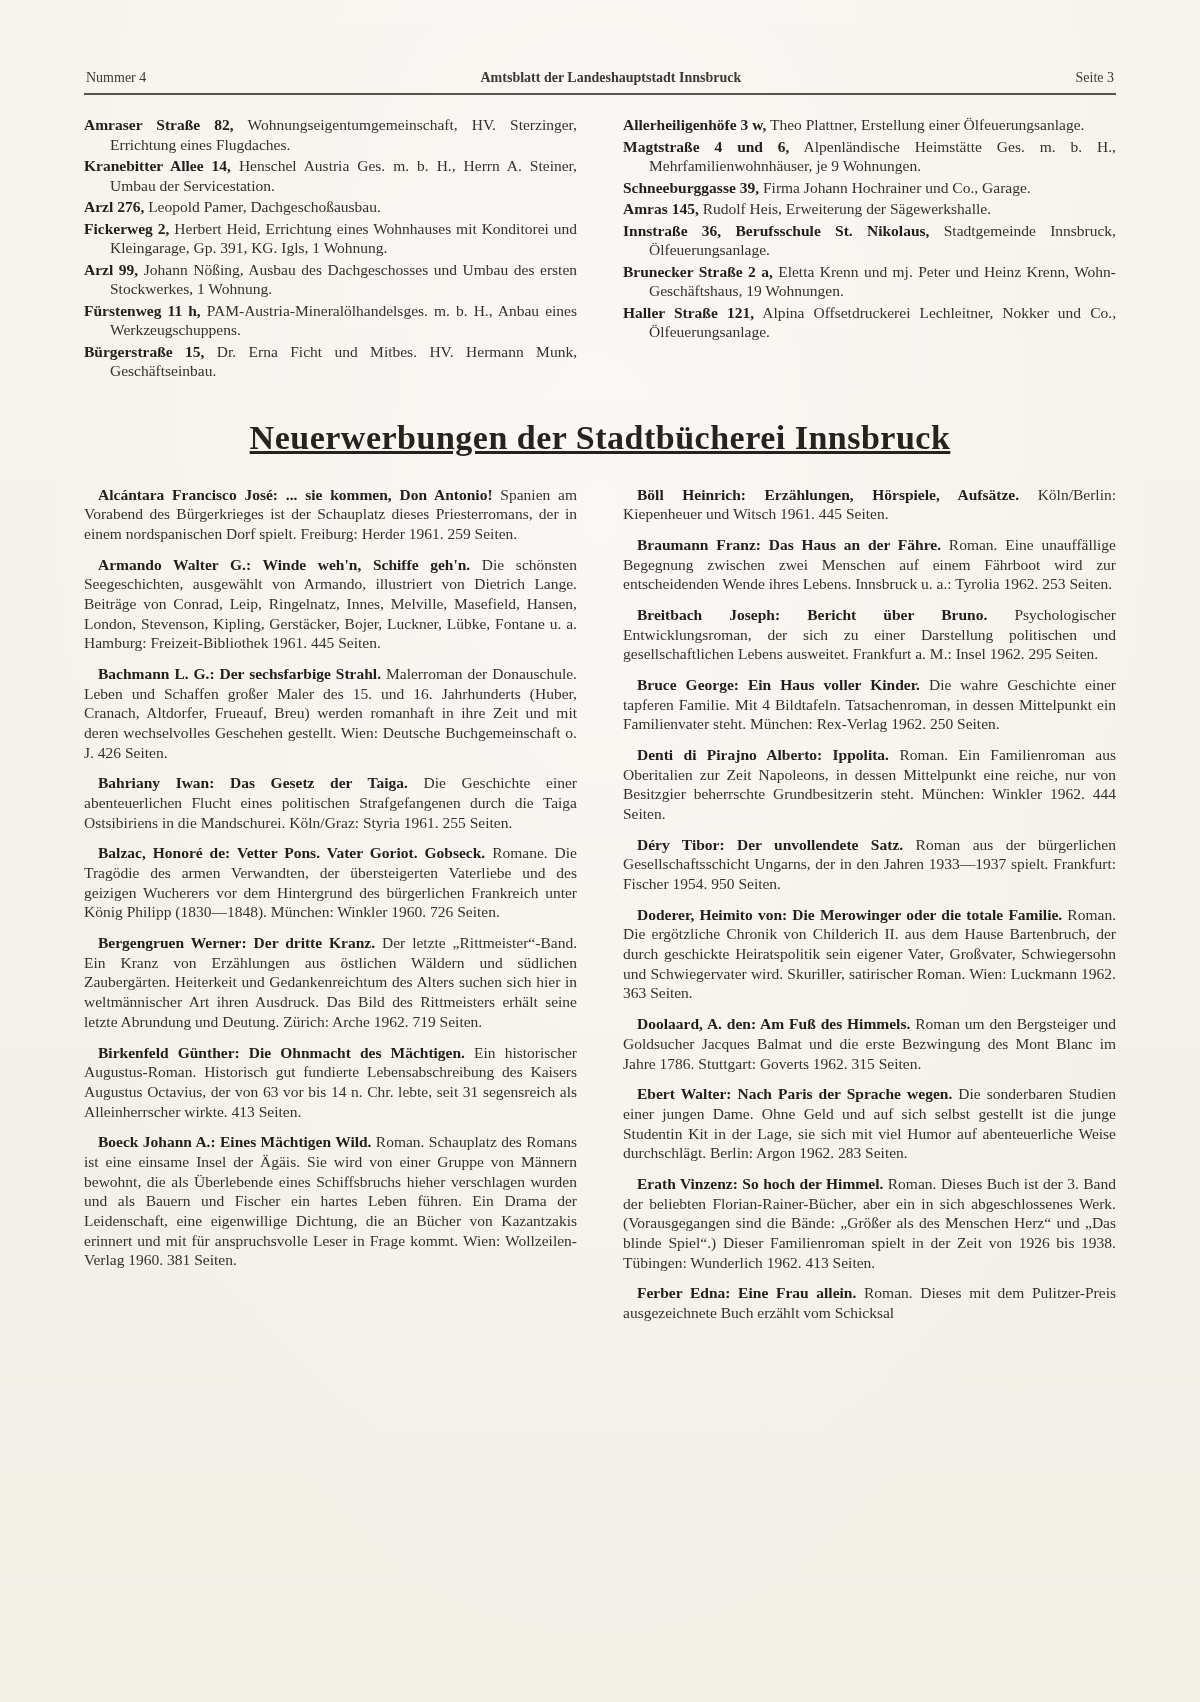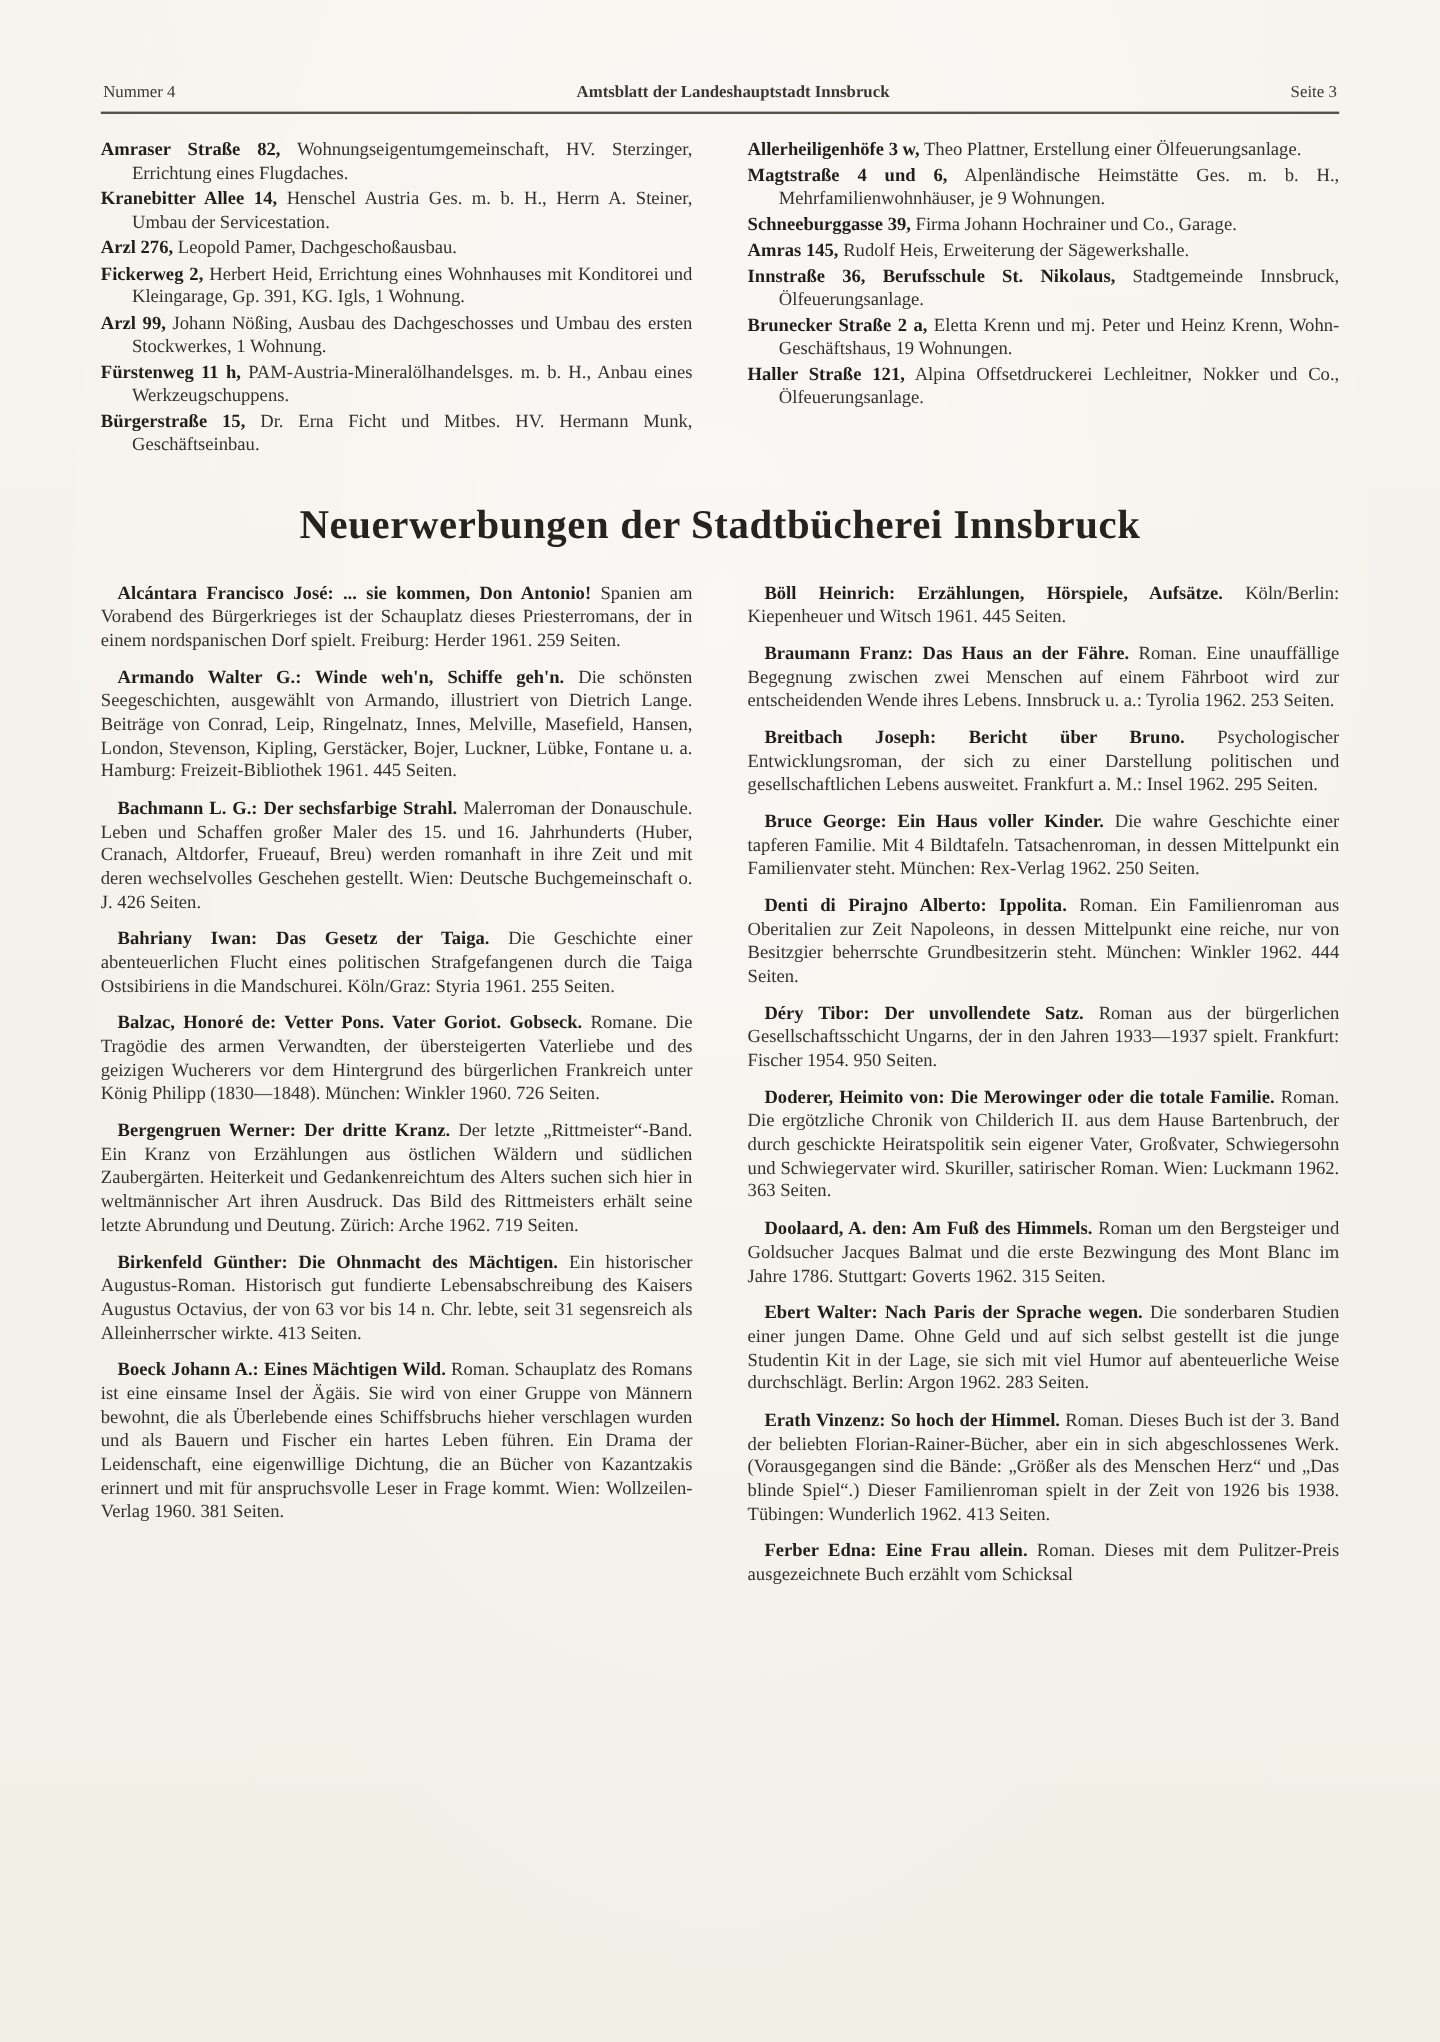--- a/index.html
+++ b/index.html
@@ -45,20 +45,21 @@
     text-indent: -26px;
   }
   .lead { font-weight: bold; color: #211f1b; }
   .section-title {
     text-align: center;
     font-size: 34px;
     font-weight: bold;
     color: #26231e;
     margin: 36px 0 28px 0;
     letter-spacing: 0.5px;
+    text-decoration: underline;
   }
   .book {
     margin: 0 0 11px 0;
     font-size: 15.5px;
     line-height: 1.27;
     text-align: justify;
     text-indent: 14px;
   }
 </style>
 </head>

